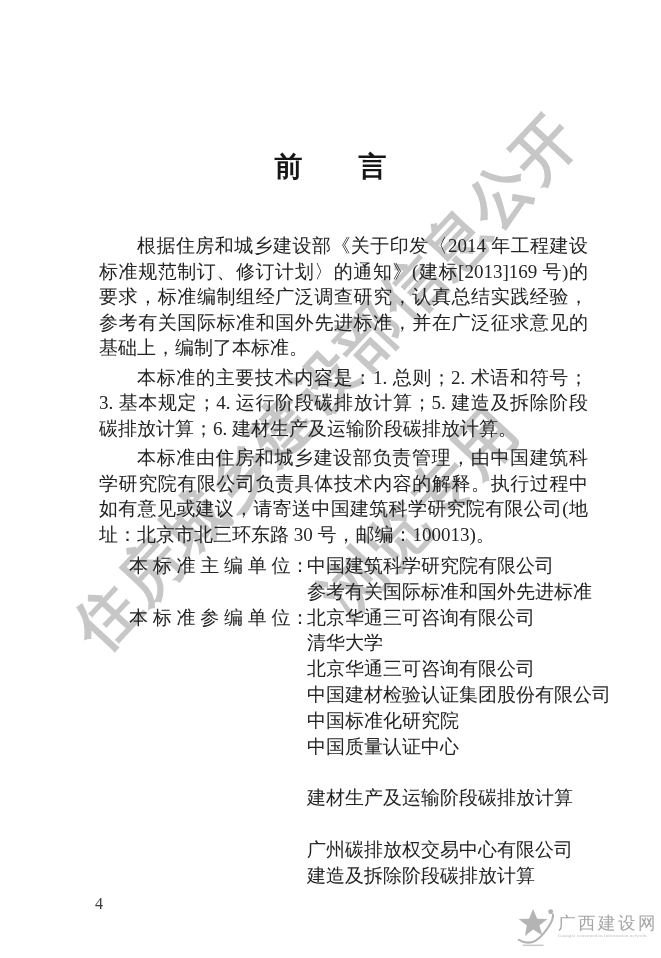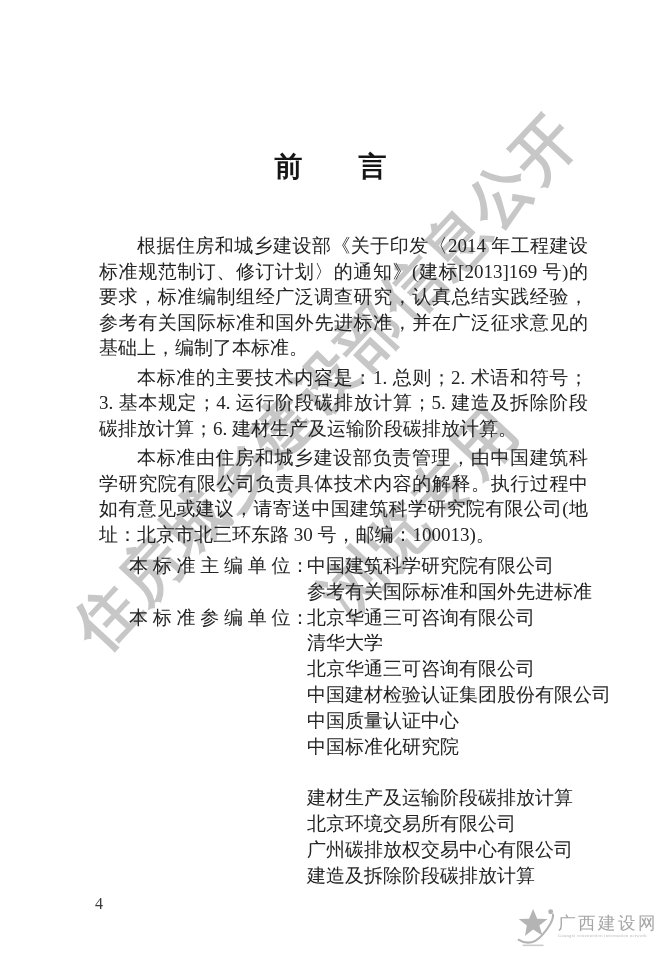--- a/index.html
+++ b/index.html
@@ -142,36 +142,35 @@
     <div class="credit-row">
       <span class="credit-label"></span>
       <span class="credit-org">北京华通三可咨询有限公司</span>
     </div>
     <div class="credit-row">
       <span class="credit-label"></span>
       <span class="credit-org">中国建材检验认证集团股份有限公司</span>
     </div>
     <div class="credit-row">
       <span class="credit-label"></span>
-      <span class="credit-org">中国质量认证中心</span>
+      <span class="credit-org">中国标准化研究院</span>
     </div>
     <div class="credit-row">
       <span class="credit-label"></span>
-      <span class="credit-org">中国标准化研究院</span>
+      <span class="credit-org">中国质量认证中心</span>
     </div>
     <div class="credit-row">
       <span class="credit-label"></span>
     </div>
     <div class="credit-row">
       <span class="credit-label"></span>
       <span class="credit-org">建材生产及运输阶段碳排放计算</span>
     </div>
     <div class="credit-row">
       <span class="credit-label"></span>
-      <span class="credit-org">北京环境交易所有限公司</span>
     </div>
     <div class="credit-row">
       <span class="credit-label"></span>
       <span class="credit-org">广州碳排放权交易中心有限公司</span>
     </div>
     <div class="credit-row">
       <span class="credit-label"></span>
       <span class="credit-org">建造及拆除阶段碳排放计算</span>
     </div>
   </div>

